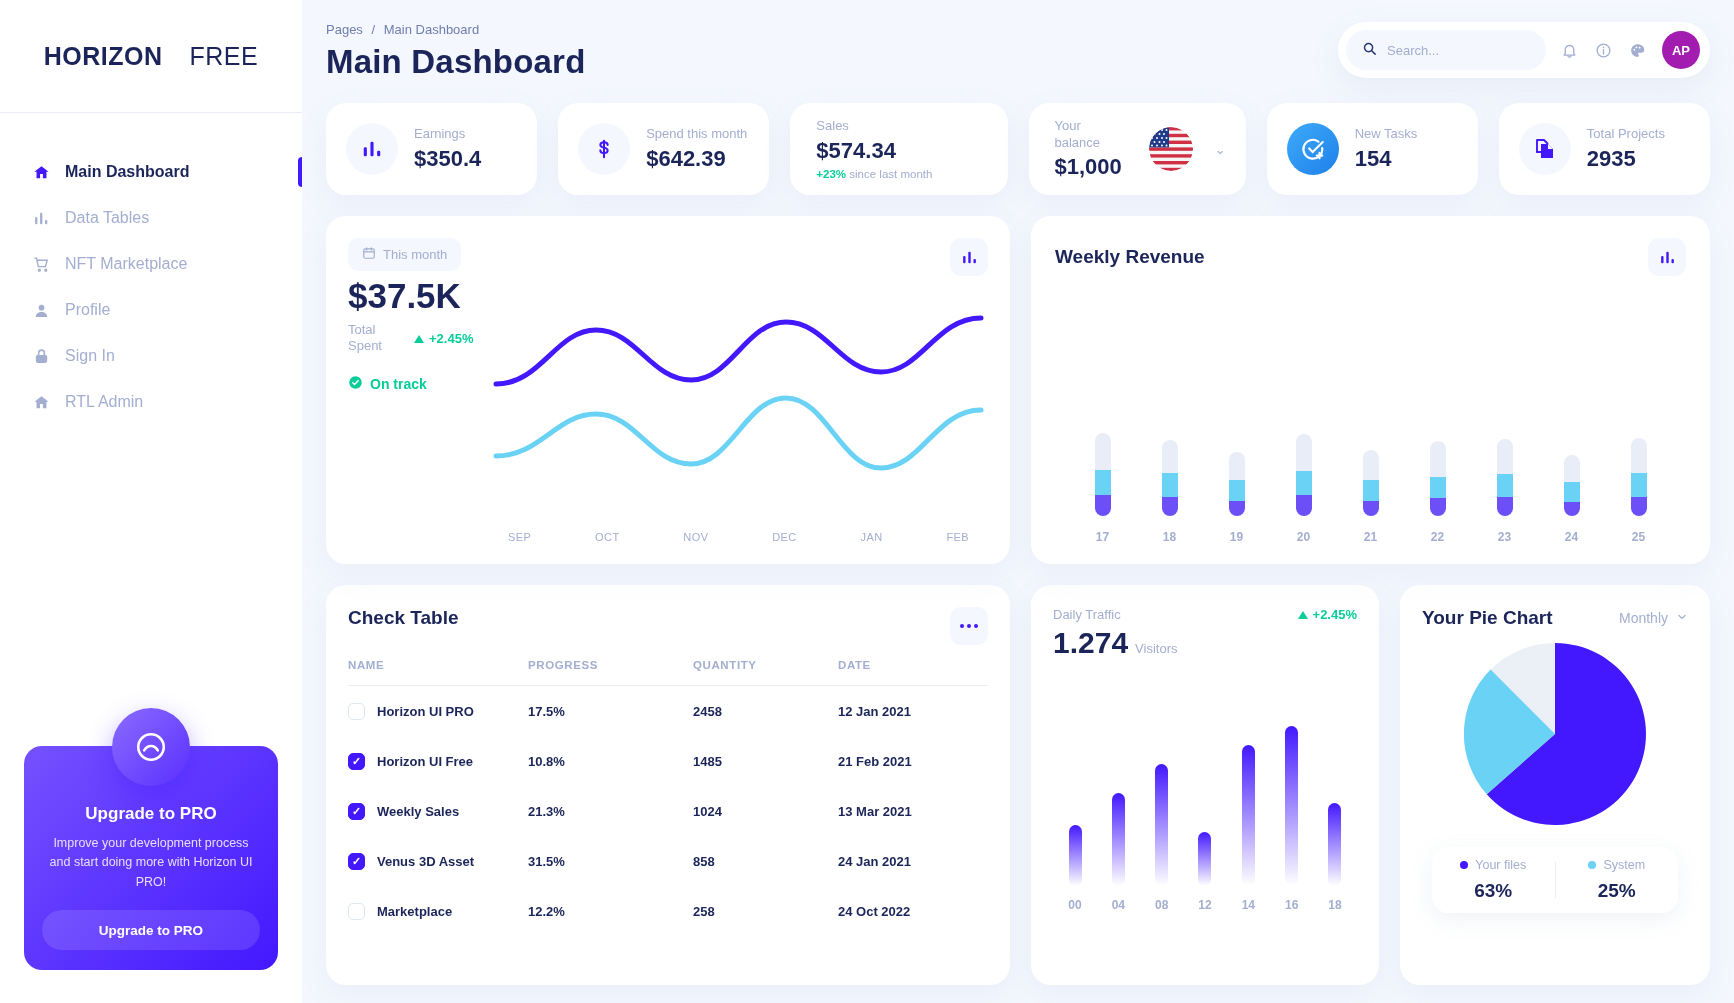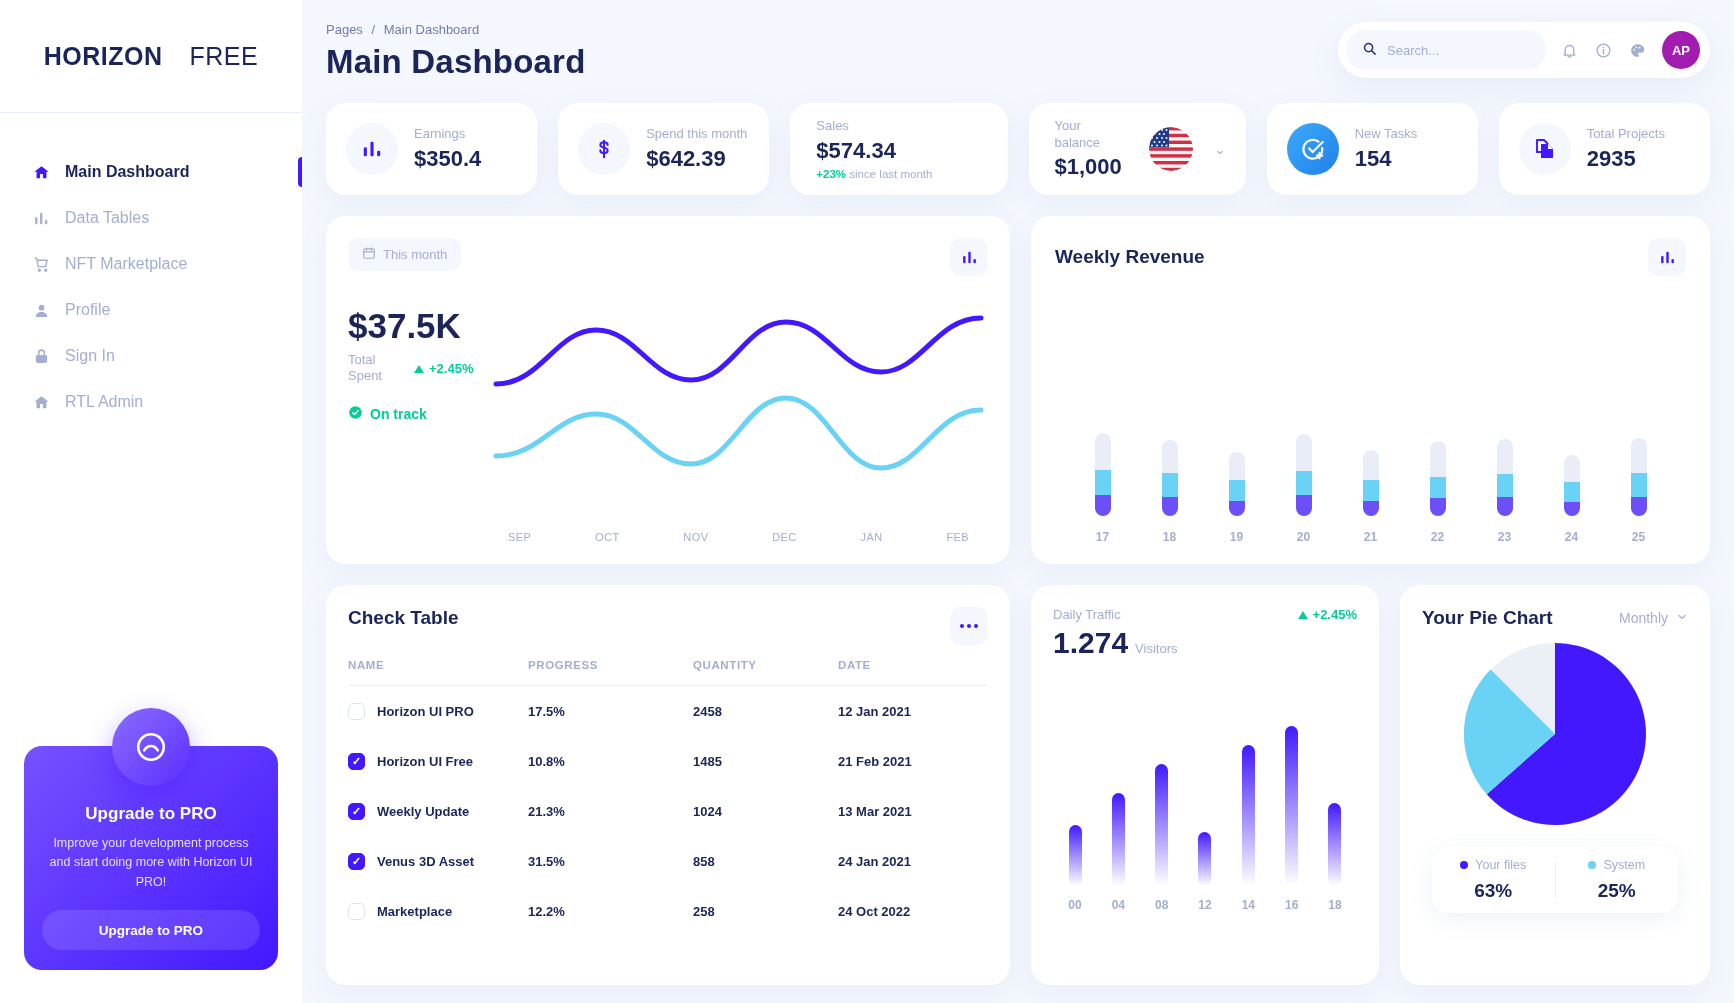--- a/index.html
+++ b/index.html
@@ -119,21 +119,21 @@
   .pill {
     display:inline-flex; align-items:center; gap:7px; background:#f4f7fe;
     border-radius: 10px; padding: 8px 14px; font-size:13px; color:#a3aed0; font-weight:500;
     cursor:pointer;
   }
   .sq-btn {
     width: 38px; height: 38px; border-radius: 11px; background:#f4f7fe;
     display:flex; align-items:center; justify-content:center; cursor:pointer;
   }
   .spent-head { display:flex; justify-content:space-between; align-items:flex-start; }
-  .big-amount { font-size: 35px; font-weight:700; color:#1b2559; margin-top: 30px; }
+  .big-amount { font-size: 35px; font-weight:700; color:#1b2559; }
   .spent-meta { display:flex; align-items:center; gap: 18px; margin-top: 6px; }
   .spent-meta .tot { font-size:13px; color:#a3aed0; font-weight:500; line-height:1.25; width: 48px;}
   .delta { font-size:13px; color:#05cd99; font-weight:700; display:flex; align-items:center; gap:5px;}
   .ontrack { display:flex; align-items:center; gap:7px; margin-top: 20px; font-size:14px; color:#05cd99; font-weight:700; }
   .spent-chart { position:absolute; left: 160px; top: 90px; width: 505px; height: 230px; }
   .months { position:absolute; left: 160px; top: 315px; width: 505px; display:flex; justify-content:space-between; padding: 0 22px;}
   .months span { font-size: 11px; color:#a3aed0; font-weight:400; letter-spacing:.4px; }
 
   .card-title { font-size: 19px; font-weight:700; color:#1b2559; }
   .weekly-head { display:flex; justify-content:space-between; align-items:center; }
@@ -636,21 +636,21 @@
                   <span class="chk on"></span>
                   <span>Horizon UI Free</span>
                 </td>
                 <td class="col-prog">10.8%</td>
                 <td class="col-qty">1485</td>
                 <td class="col-date">21 Feb 2021</td>
               </tr>
               <tr>
                 <td class="c-name">
                   <span class="chk on"></span>
-                  <span>Weekly Update</span>
+                  <span>Weekly Sales</span>
                 </td>
                 <td class="col-prog">21.3%</td>
                 <td class="col-qty">1024</td>
                 <td class="col-date">13 Mar 2021</td>
               </tr>
               <tr>
                 <td class="c-name">
                   <span class="chk on"></span>
                   <span>Venus 3D Asset</span>
                 </td>

